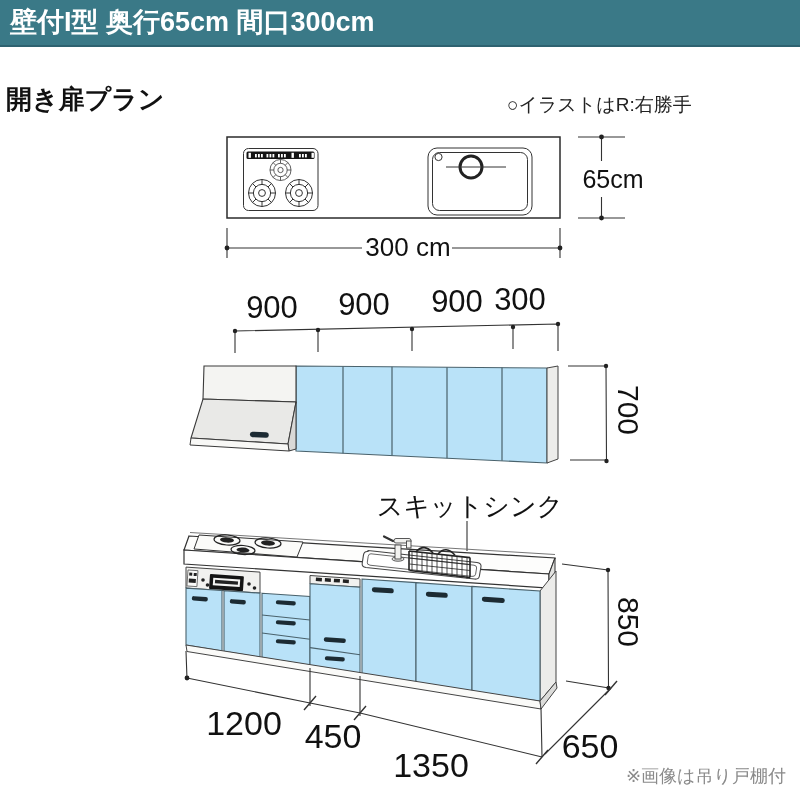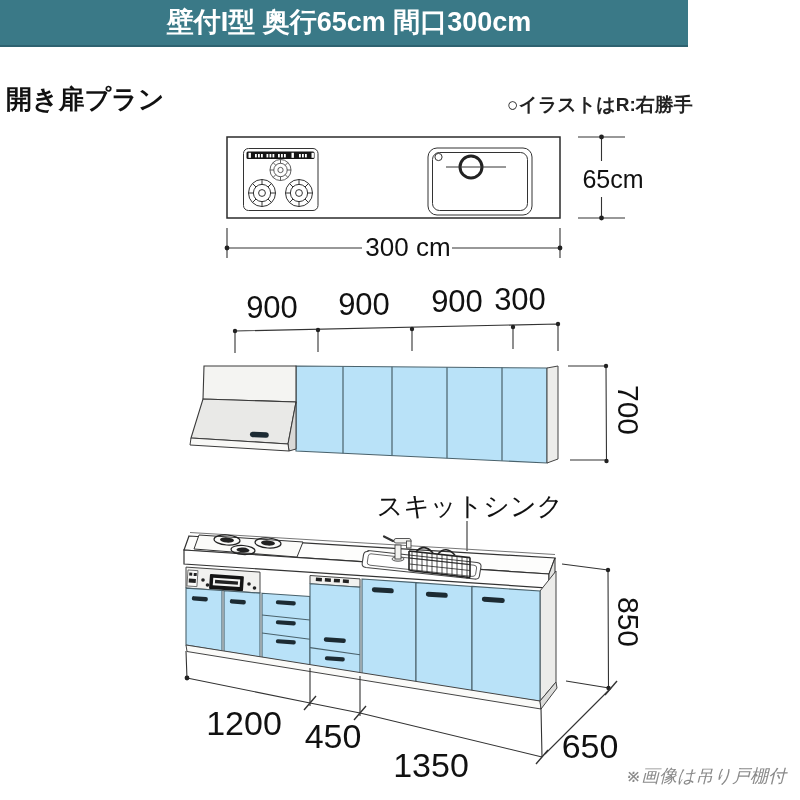--- a/index.html
+++ b/index.html
@@ -1,23 +1,23 @@
 <!DOCTYPE html>
 <html><head>
 <meta charset="utf-8">
 <style>
   html,body{margin:0;padding:0;background:#fff;}
   body{width:800px;height:800px;position:relative;overflow:hidden;
        font-family:"Liberation Sans","DejaVu Sans",sans-serif;}
-  .header-bar{position:absolute;left:0;top:0;width:688px;height:47px;
+  .header-bar{position:absolute;left:0;top:0;width:800px;height:47px;
       background:#3a7987;border-bottom:2px solid #2e6270;box-sizing:border-box;
-      color:#fff;font-size:27px;font-weight:bold;line-height:45px;padding-left:10px;text-align:center;}
+      color:#fff;font-size:27px;font-weight:bold;line-height:45px;padding-left:10px;}
   .plan-title{position:absolute;left:6px;top:54px;font-size:26px;font-weight:bold;color:#111;margin-top:28px;}
-  .illust-note{position:absolute;left:507px;top:92px;font-size:19px;color:#222;font-weight:bold;}
-  .footnote{position:absolute;left:626px;top:764px;font-size:18px;color:#8a8a8a;font-style:italic;}
+  .illust-note{position:absolute;left:507px;top:92px;font-size:19px;color:#222;}
+  .footnote{position:absolute;left:626px;top:764px;font-size:18px;color:#8a8a8a;}
   svg{position:absolute;left:0;top:0;}
   .ln{stroke:#333;stroke-width:1.1;fill:none;}
   .outline{stroke:#2b2b2b;stroke-width:1.5;fill:#fff;}
   .thin{stroke:#333;stroke-width:1;fill:none;}
   .blue{fill:#b9e2f8;stroke:#4a626c;stroke-width:1.1;}
   .grayface{fill:#ececea;stroke:#444;stroke-width:1;}
   .whiteface{fill:#f4f4f2;stroke:#3a3a3a;stroke-width:1.1;}
   .handle{fill:#1c2b33;}
   .dot{fill:#222;stroke:none;}
   .dim-text{fill:#111;}

